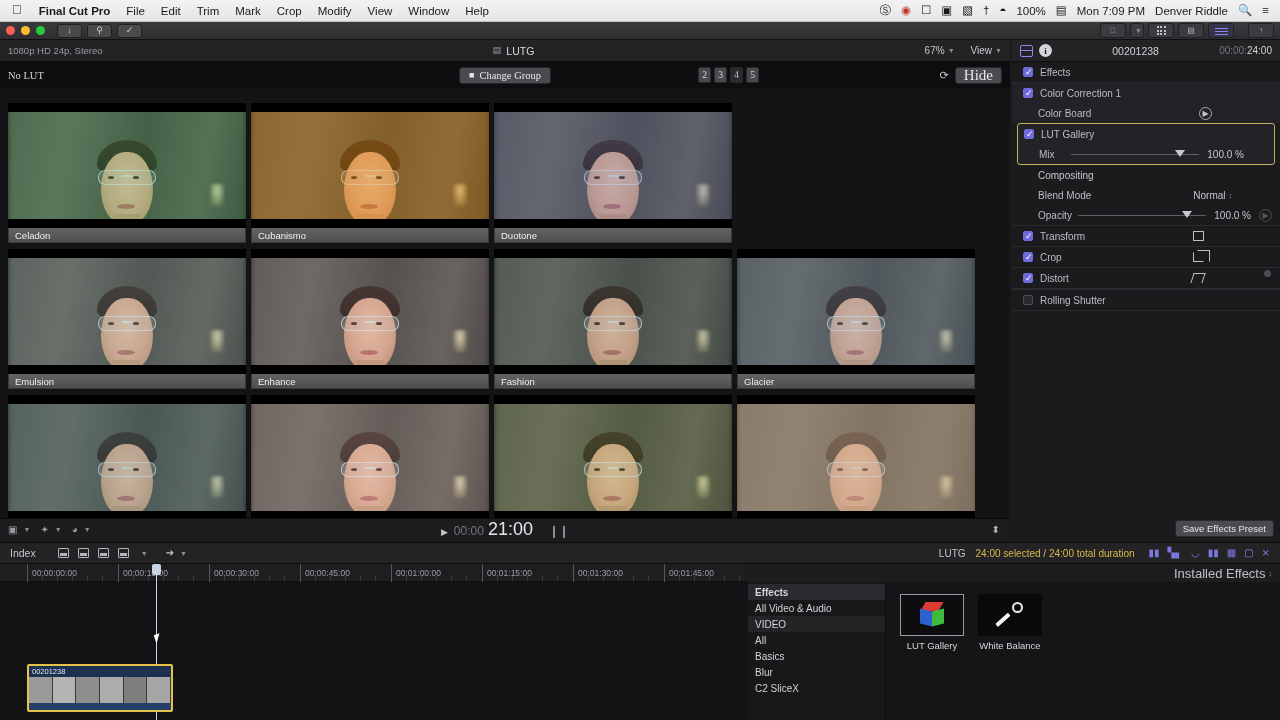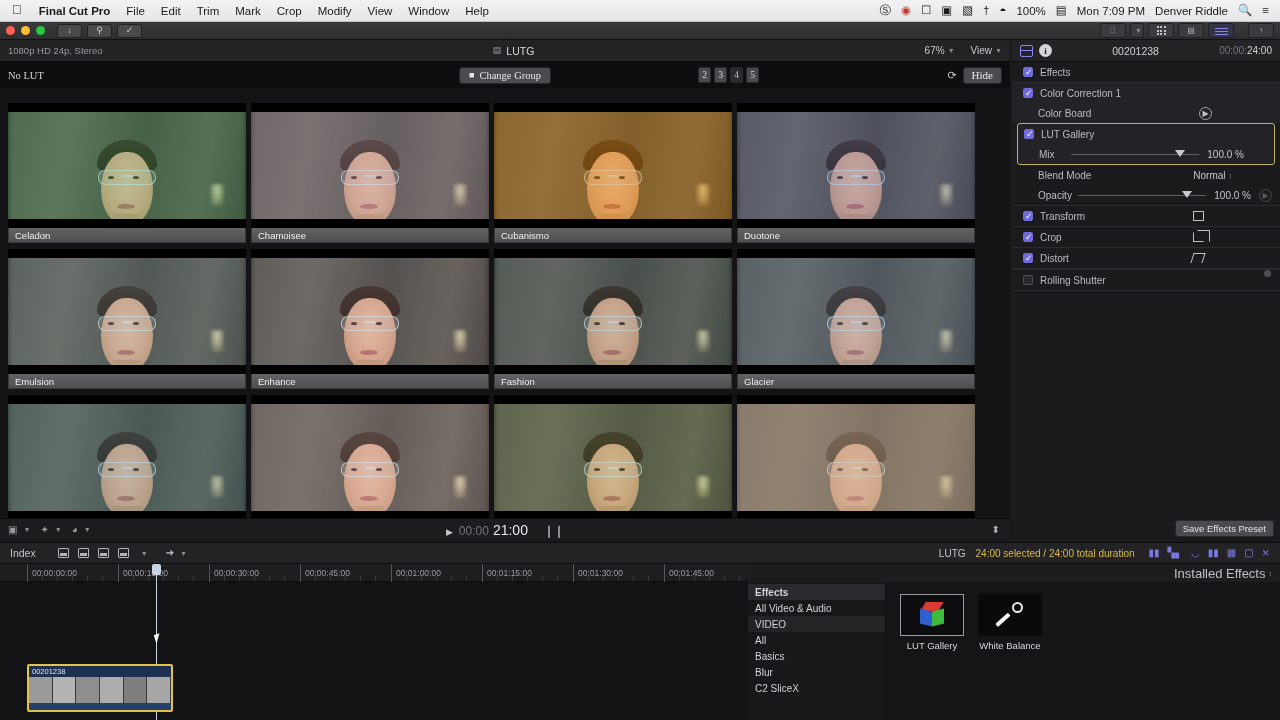--- a/index.html
+++ b/index.html
@@ -90,21 +90,21 @@
     width: 13px; height: 16px; border-radius: 2px;
     background: #4a4a4e; border: 1px solid #2a2a2d;
     display: flex; align-items: center; justify-content: center;
     font-size: 9.5px; color: #d8d8dc;
   }
   .numbtn.active { background: #2b2b2e; color: #bdbdc2; }
   .lutbar .right { position: absolute; right: 8px; display: flex; align-items: center; gap: 6px; }
   .hidebtn {
     background: #4b4b4f; border: 1px solid #27272a; border-radius: 3px;
     height: 17px; display: flex; align-items: center; padding: 0 8px;
-    font-size: 11px; color: #e8e8ec;
+    font-size: 15px; color: #e8e8ec;
   }
 
   .grid {
     position: absolute; top: 48px; left: 0; width: 1010px; height: 492px;
     padding: 15px 8px; overflow: hidden;
   }
   .grow { display: flex; gap: 5px; margin-bottom: 6px; }
   .cell { width: 238px; position: relative; }
   .thumb { width: 238px; height: 125px; position: relative; overflow: hidden; background: #000; }
   .thumb .wall {
@@ -169,21 +169,21 @@
     position: absolute; bottom: 0; left: 0; width: 1010px; height: 22px;
     background: #1c1c1f; display: flex; align-items: center; padding: 0 8px;
     border-top: 1px solid #0d0d0f;
   }
   .vb-tool { display: flex; align-items: center; gap: 3px; margin-right: 10px; font-size: 10px; color: #9a9aa0; }
   .vb-center {
     position: absolute; left: 50%; transform: translateX(-50%);
     display: flex; align-items: baseline; gap: 4px;
   }
   .tc-dim { font-size: 12px; color: #76767c; }
-  .tc-main { font-size: 14px; color: #e6e6ea; font-weight: 500; }
+  .tc-main { font-size: 18px; color: #e6e6ea; font-weight: 500; }
   .playglyph { font-size: 9px; color: #c4c4c8; margin-right: 2px; }
 
   
   .inspector { position: absolute; left: 1012px; top: 0; width: 268px; height: 500px; background: #1b1b1e; }
   .insp-head {
     height: 22px; background: #232326; display: flex; align-items: center;
     padding: 0 8px; gap: 6px; border-bottom: 1px solid #0e0e10;
   }
   .insp-icon { width: 13px; height: 12px; border: 1.5px solid #8a86f0; border-radius: 2px; position: relative; }
   .insp-icon:after { content:''; position:absolute; left:0; right:0; top:4px; height:1.5px; background:#8a86f0; }
@@ -455,40 +455,20 @@
               <div class="head">
                 <div class="hair"></div>
                 <div class="face"></div>
                 <div class="glasses"></div>
                 <div class="eye l"></div>
                 <div class="eye r"></div>
                 <div class="mouth"></div>
                 <div class="neck"></div>
                 <div class="shirt"></div>
               </div>
-              <div class="tint" style="background:rgba(190,175,185,0.32)"></div>
-              <div class="bars t"></div>
-              <div class="bars b"></div>
-            </div>
-            <div class="label">Chamoisee</div>
-          </div>
-          <div class="cell">
-            <div class="thumb">
-              <div class="wall"></div>
-              <div class="lamp"></div>
-              <div class="head">
-                <div class="hair"></div>
-                <div class="face"></div>
-                <div class="glasses"></div>
-                <div class="eye l"></div>
-                <div class="eye r"></div>
-                <div class="mouth"></div>
-                <div class="neck"></div>
-                <div class="shirt"></div>
-              </div>
               <div class="tint" style="background:rgba(235,150,25,0.40)"></div>
               <div class="bars t"></div>
               <div class="bars b"></div>
             </div>
             <div class="label">Cubanismo</div>
           </div>
           <div class="cell">
             <div class="thumb">
               <div class="wall"></div>
               <div class="lamp"></div>
@@ -731,20 +711,23 @@
         <span class="fill"></span>
         <span class="slider">
           <span class="track"></span>
           <span class="knob"></span>
         </span>
         <span class="rval">100.0 %</span>
         <span style="width:22px"></span>
       </div>
     </div>
 
+    <div class="row section">
+      <span class="rlabel">Compositing</span>
+    </div>
     <div class="row sub">
       <span class="rlabel">Blend Mode</span>
       <span class="fill"></span>
       <span class="rval">Normal</span>
       <span class="caret">↕</span>
       <span style="width:40px"></span>
     </div>
     <div class="row sub">
       <span class="rlabel">Opacity</span>
       <span class="fill"></span>

